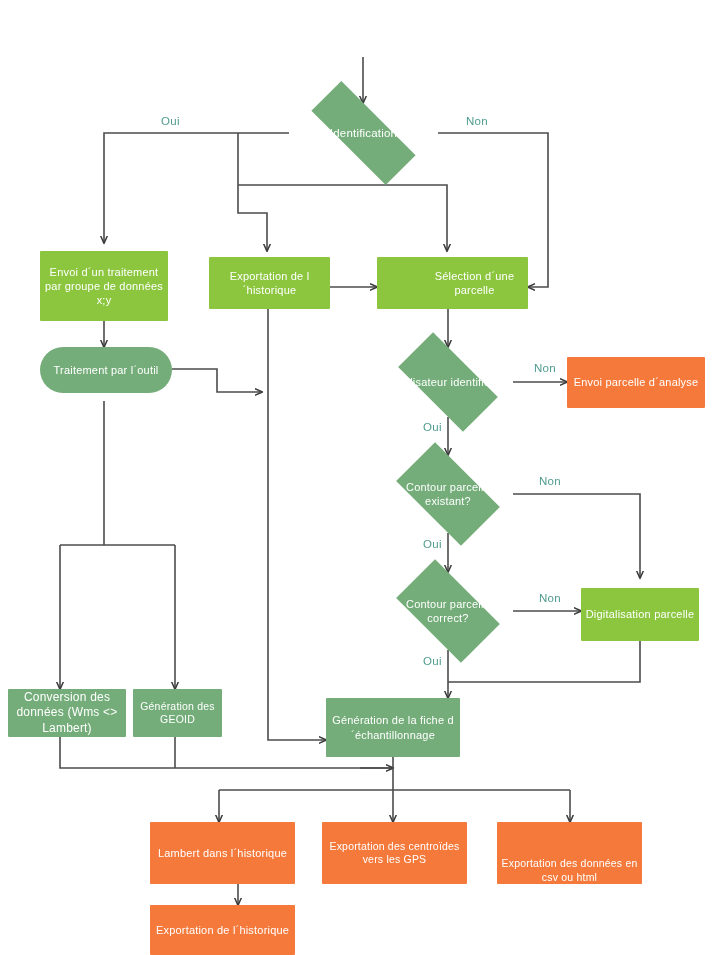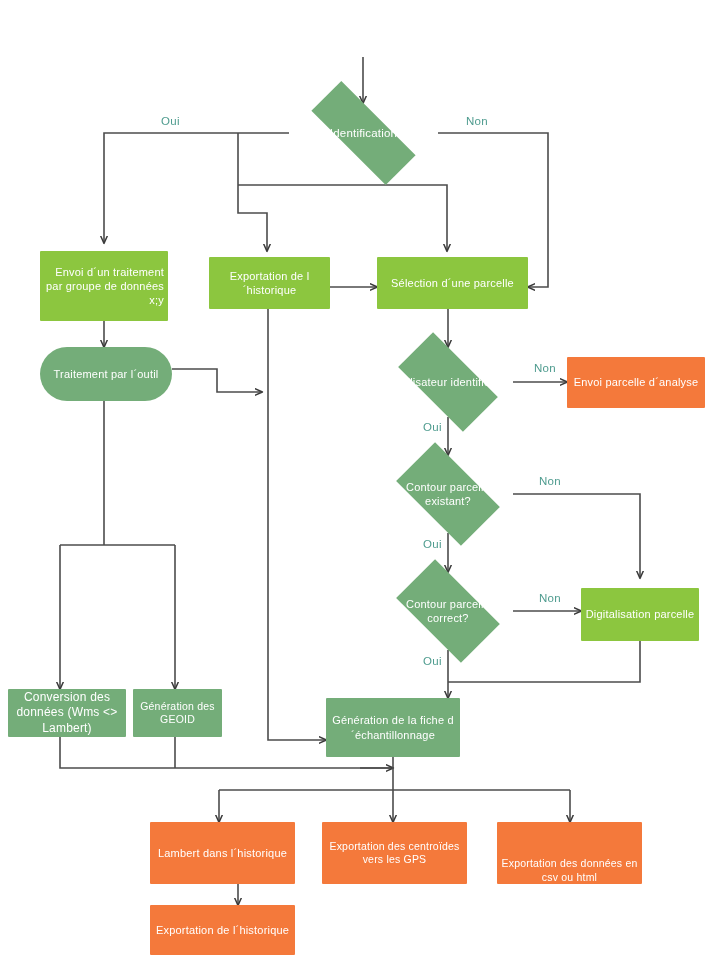--- a/index.html
+++ b/index.html
@@ -91,33 +91,33 @@
       <path d="M238,884 L238,905" marker-end="url(#ah)"></path>
     </g>
   </svg>
 
 
   <div class="node diamond" style="left:289px;top:103px;width:149px;height:60px;font-size:11.5px;">
     <div class="dshape"></div>
     <span>Identification</span>
   </div>
 
-  <div class="node rect lgreen" style="left:40px;top:251px;width:128px;height:70px;font-size:11px;text-align:right;">
+  <div class="node rect lgreen" style="left:40px;top:251px;width:128px;height:70px;font-size:11px;">
     <span>Envoi d´un traitement par groupe de données x;y</span>
   </div>
 
   <div class="node rect lgreen" style="left:209px;top:257px;width:121px;height:52px;font-size:11px;">
     <span>Exportation de l´historique</span>
   </div>
 
-  <div class="node rect lgreen" style="left:377px;top:257px;width:151px;height:52px;font-size:11px;">
+  <div class="node rect lgreen" style="left:377px;top:257px;width:151px;height:52px;font-size:11px;padding-left:44px;">
     <span>Sélection d´une parcelle</span>
   </div>
 
-  <div class="node rect mgreen" style="left:40px;top:347px;width:132px;height:54px;font-size:11px;border-radius:27px;">
+  <div class="node rect mgreen" style="left:40px;top:347px;width:132px;height:46px;font-size:11px;border-radius:27px;">
     <span>Traitement par l´outil</span>
   </div>
 
   <div class="node diamond" style="left:383px;top:347px;width:130px;height:70px;font-size:11px;">
     <div class="dshape"></div>
     <span>Utilisateur identifié ?</span>
   </div>
 
   <div class="node rect orange" style="left:567px;top:357px;width:138px;height:51px;font-size:11px;">
     <span>Envoi parcelle d´analyse</span>

